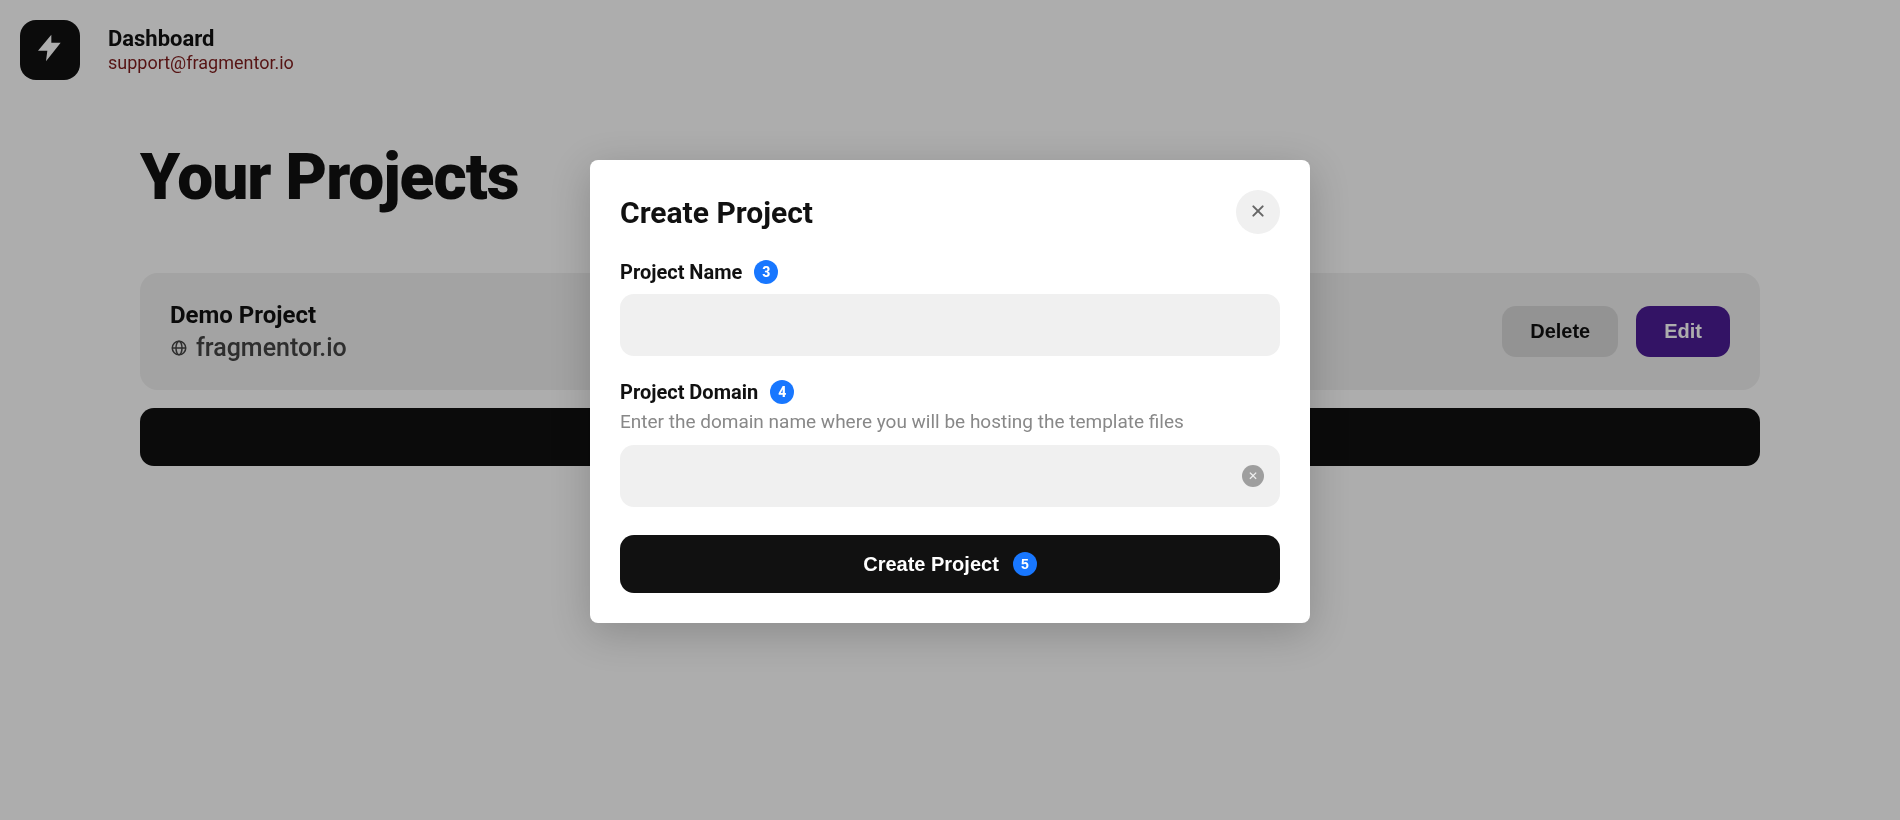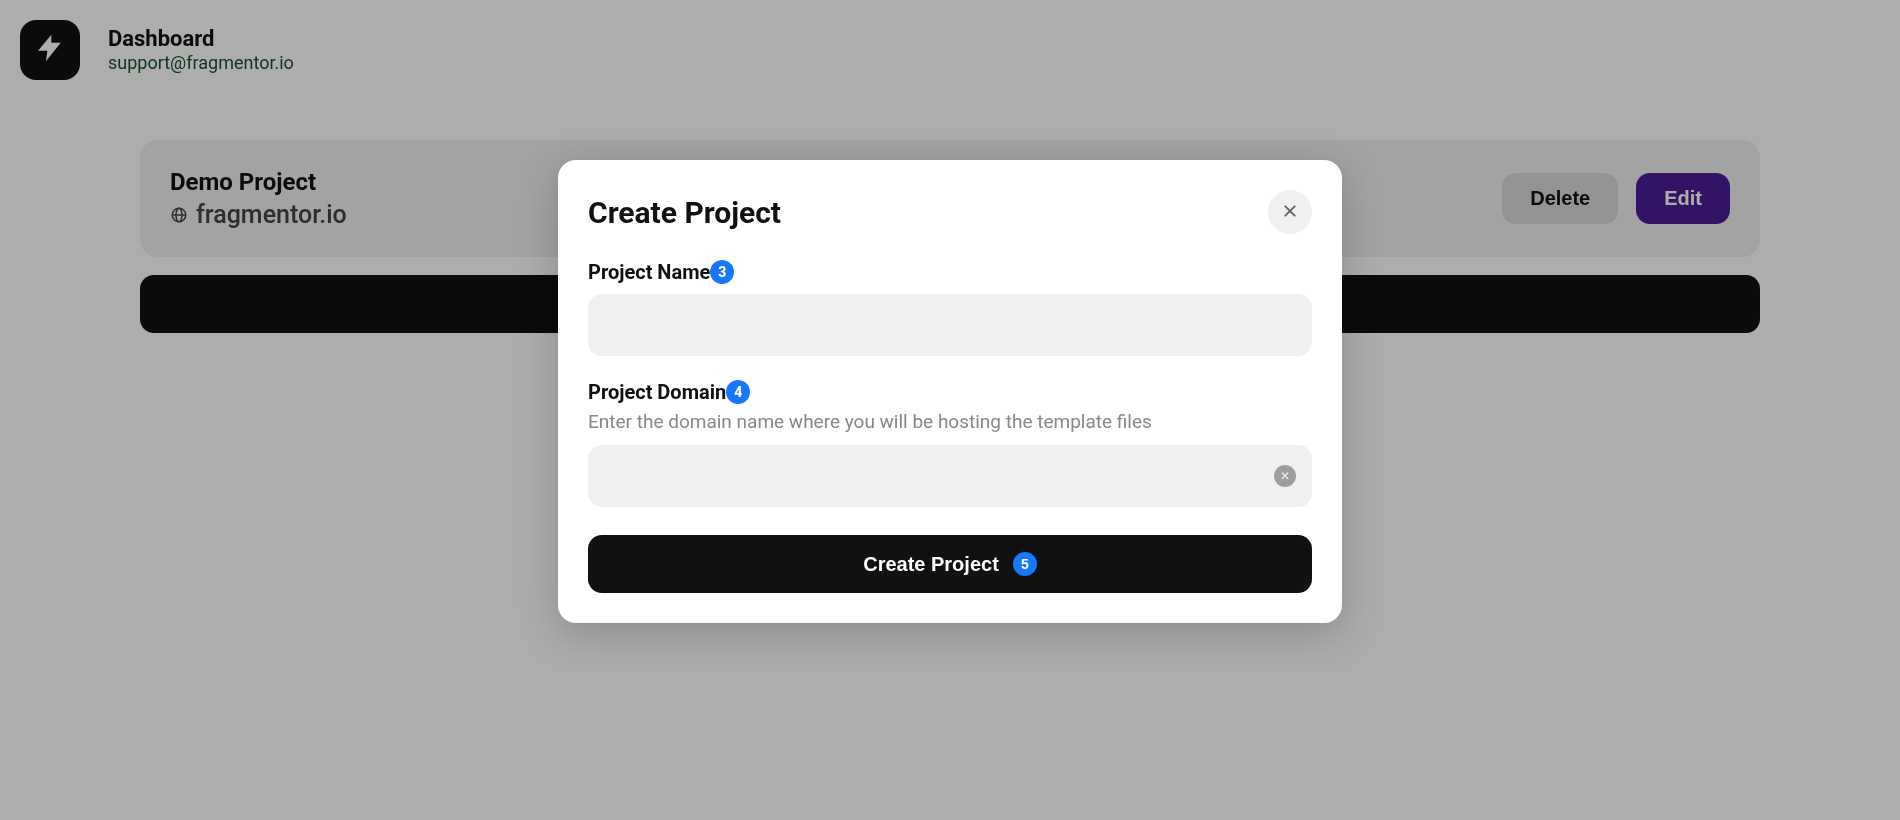--- a/index.html
+++ b/index.html
@@ -46,21 +46,21 @@
   }
   .logo svg { width: 32px; height: 32px; fill: #fff; }
   .brand-text .title {
     font-size: 22px;
     font-weight: 700;
     color: #111;
     line-height: 1.2;
   }
   .brand-text .subtitle {
     font-size: 18px;
-    color: #14532d;
+    color: #7f1d1d;
     line-height: 1.2;
   }
   .signout-btn {
     background: #111;
     color: #fff;
     font-size: 20px;
     font-weight: 600;
     padding: 16px 28px;
     border: none;
     border-radius: 14px;
@@ -120,23 +120,23 @@
     border-radius: 14px;
     height: 58px;
     width: 100%;
   }
   
   .modal {
     position: absolute;
     left: 50%;
     top: 160px;
     transform: translateX(-50%);
-    width: 784px;
+    width: 720px;
     background: #fff;
-    border-radius: 18px;
+    border-radius: 8px;
     padding: 30px 30px 30px 30px;
     z-index: 100;
     box-shadow: 0 10px 40px rgba(0,0,0,0.2);
   }
   .modal-header {
     display: flex;
     align-items: center;
     justify-content: space-between;
     margin-bottom: 26px;
   }
@@ -154,20 +154,21 @@
     cursor: pointer;
     display: flex;
     align-items: center;
     justify-content: center;
     color: #666;
   }
   .close-btn svg { width: 16px; height: 16px; }
   .field-label {
     display: flex;
     align-items: center;
+    gap: 12px;
     font-size: 20px;
     font-weight: 700;
     color: #111;
     margin-bottom: 10px;
   }
   .badge {
     display: inline-flex;
     align-items: center;
     justify-content: center;
     min-width: 24px;
@@ -246,20 +247,21 @@
       </span>
     </div>
     <div class="brand-text">
       <div class="title">Dashboard</div>
       <div class="subtitle">support@fragmentor.io</div>
     </div>
   </div>
 </div>
 
 <div class="main">
+  <h1 class="page-title">Your Projects</h1>
 
   <div class="project-card">
     <div class="project-info">
       <div class="name">Demo Project</div>
       <div class="domain-line">
         <span class="globe">
           <svg viewBox="0 0 24 24" fill="none" stroke="#444" stroke-width="2">
             <circle cx="12" cy="12" r="9"></circle>
             <ellipse cx="12" cy="12" rx="4" ry="9"></ellipse>
             <line x1="3" y1="12" x2="21" y2="12"></line>

